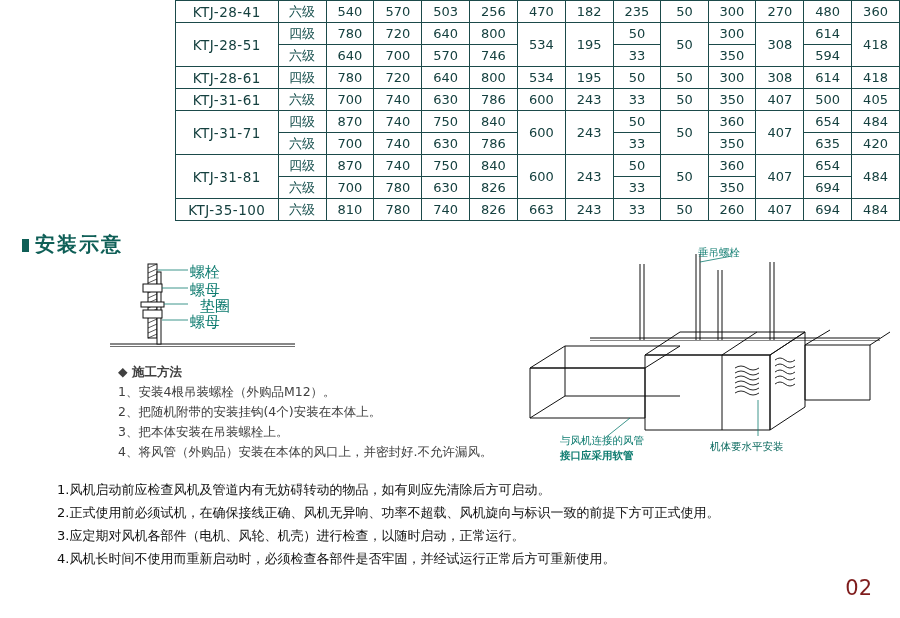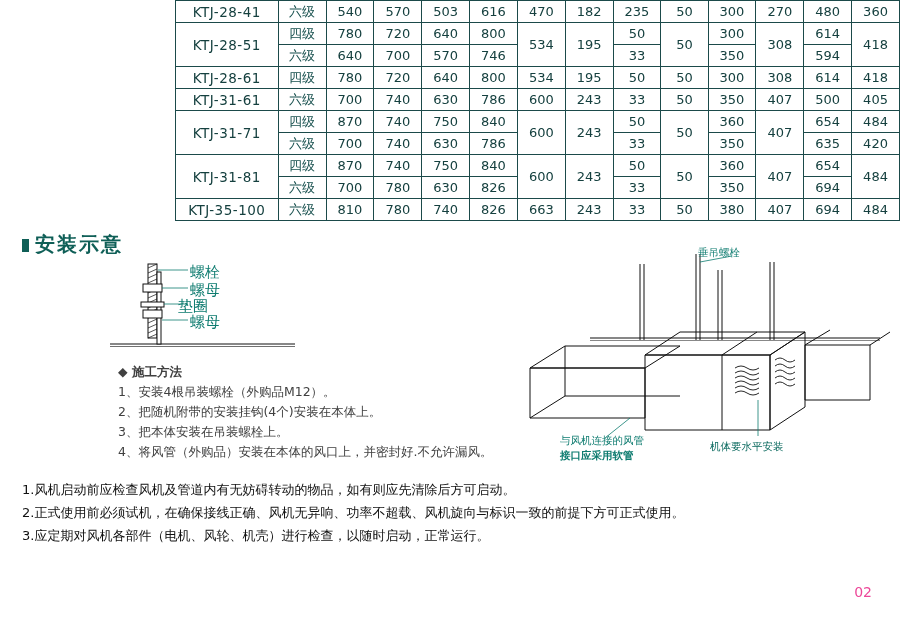--- a/index.html
+++ b/index.html
@@ -48,41 +48,41 @@
   
   .iso-wrap{position:absolute;left:470px;top:240px;width:420px;height:230px;}
   .lbl{
     position:absolute;font-size:10.5px;color:#0d7b6f;white-space:nowrap;
   }
   .lbl-dark{color:#0b6a5f;}
   
   .notes{
     position:absolute;left:22px;top:478px;font-size:13px;line-height:23px;color:#111;
   }
-  .notes div{white-space:nowrap;}
+  .notes div{white-space:nowrap;margin-left:35px;}
   
   .page-num{
-    position:absolute;right:28px;bottom:18px;font-size:14px;color:#ec4899;
+    position:absolute;right:28px;bottom:18px;font-size:21px;color:#7f1d1d;
     font-family:"DejaVu Sans","Liberation Sans",sans-serif;
   }
   
   .cl{position:absolute;font-size:15px;color:#0d7b6f;white-space:nowrap;}
 </style>
 </head>
 <body>
 
 <table class="spec-table">
   <tbody>
       <tr>
         <td class="model">KTJ-28-41</td>
         <td class="pole">六级</td>
         <td class="num">540</td>
         <td class="num">570</td>
         <td class="num">503</td>
-        <td class="num">616</td>
+        <td class="num">256</td>
         <td class="num">470</td>
         <td class="num">182</td>
         <td class="num">235</td>
         <td class="num">50</td>
         <td class="num">300</td>
         <td class="num">270</td>
         <td class="num">480</td>
         <td class="num">360</td>
       </tr>
       <tr>
@@ -200,21 +200,21 @@
         <td class="model">KTJ-35-100</td>
         <td class="pole">六级</td>
         <td class="num">810</td>
         <td class="num">780</td>
         <td class="num">740</td>
         <td class="num">826</td>
         <td class="num">663</td>
         <td class="num">243</td>
         <td class="num">33</td>
         <td class="num">50</td>
-        <td class="num">380</td>
+        <td class="num">260</td>
         <td class="num">407</td>
         <td class="num">694</td>
         <td class="num">484</td>
       </tr>
     </tbody>
 </table>
 
 <div class="section-head">
   <span class="bar"></span><span>安装示意</span>
 </div>
@@ -252,21 +252,21 @@
 
     <rect x="33" y="52" width="19" height="8" fill="#ffffff" stroke="#111" stroke-width="1"></rect>
 
     <line x1="48" y1="12" x2="78" y2="12" stroke="#0d7b6f" stroke-width="0.8"></line>
     <line x1="52" y1="30" x2="78" y2="30" stroke="#0d7b6f" stroke-width="0.8"></line>
     <line x1="54" y1="46" x2="78" y2="46" stroke="#0d7b6f" stroke-width="0.8"></line>
     <line x1="52" y1="62" x2="78" y2="62" stroke="#0d7b6f" stroke-width="0.8"></line>
   </svg>
   <span class="cl" style="left:80px;top:5px;">螺栓</span>
   <span class="cl" style="left:80px;top:23px;">螺母</span>
-  <span class="cl" style="left:68px;top:39px;">垫圈</span>
+  <span class="cl" style="left:90px;top:39px;">垫圈</span>
   <span class="cl" style="left:80px;top:55px;">螺母</span>
 </div>
 
 <div class="method-title">◆ 施工方法</div>
 <div class="method-list">
   <div>1、安装4根吊装螺栓（外购品M12）。</div>
   <div>2、把随机附带的安装挂钩(4个)安装在本体上。</div>
   <div>3、把本体安装在吊装螺栓上。</div>
   <div>4、将风管（外购品）安装在本体的风口上，并密封好.不允许漏风。</div>
 </div>
@@ -329,15 +329,16 @@
   <span class="lbl" style="left:228px;top:6px;">垂吊螺栓</span>
   <span class="lbl" style="left:90px;top:194px;">与风机连接的风管</span>
   <span class="lbl" style="left:90px;top:209px;font-weight:bold;">接口应采用软管</span>
   <span class="lbl lbl-dark" style="left:240px;top:200px;">机体要水平安装</span>
 </div>
 
 <div class="notes">
   <div>1.风机启动前应检查风机及管道内有无妨碍转动的物品，如有则应先清除后方可启动。</div>
   <div>2.正式使用前必须试机，在确保接线正确、风机无异响、功率不超载、风机旋向与标识一致的前提下方可正式使用。</div>
   <div>3.应定期对风机各部件（电机、风轮、机壳）进行检查，以随时启动，正常运行。</div>
+  <div>4.风机长时间不使用而重新启动时，必须检查各部件是否牢固，并经试运行正常后方可重新使用。</div>
 </div>
 
 <div class="page-num">02</div>
 
 </body></html>

